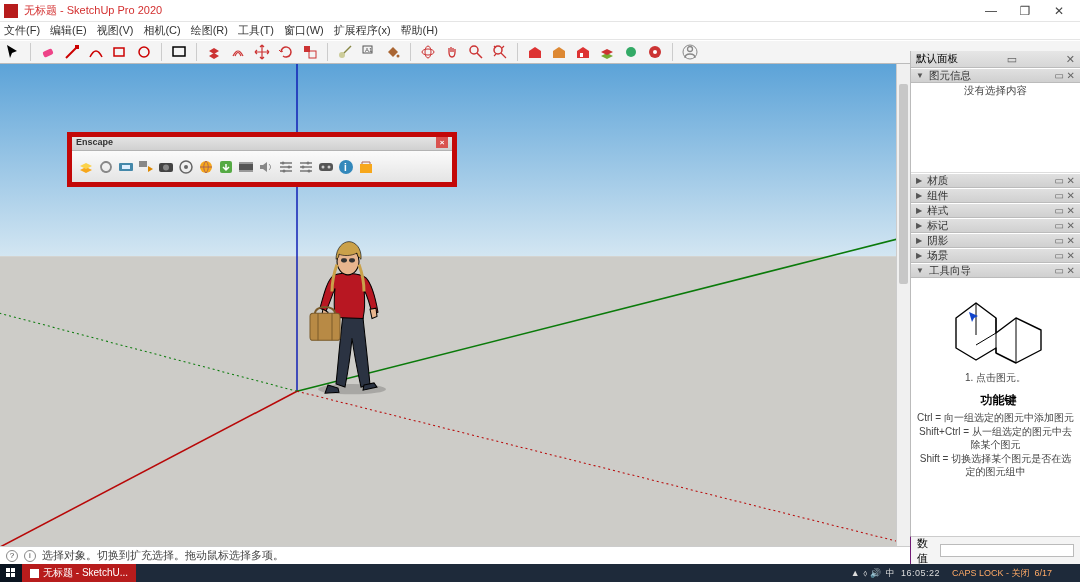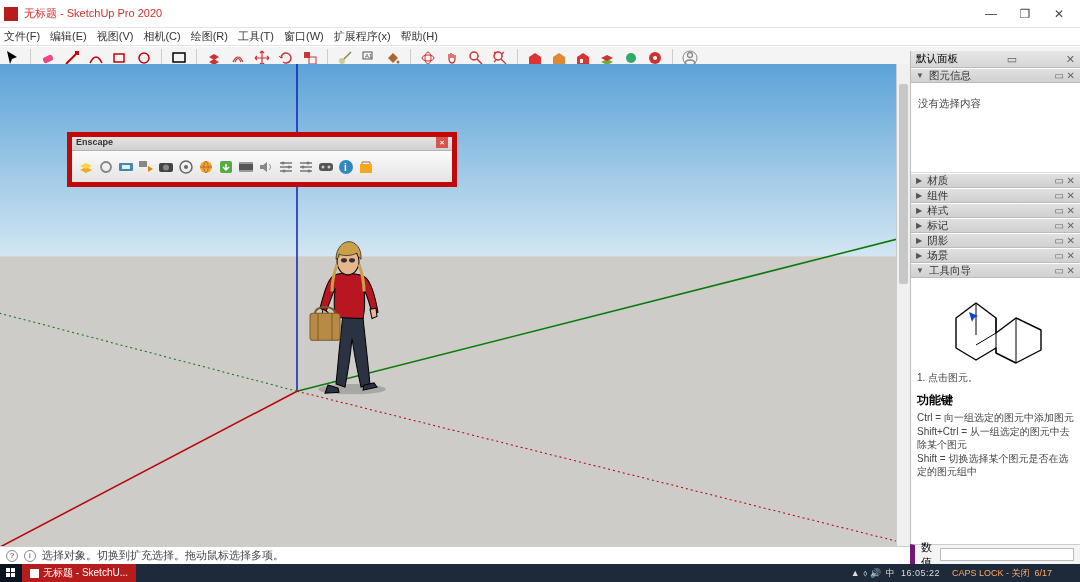--- a/index.html
+++ b/index.html
@@ -1,45 +1,45 @@
 <!DOCTYPE html>
 <html><head>
 <meta charset="utf-8">
 <style>
 * { margin:0; padding:0; box-sizing:border-box; font-family:"Microsoft YaHei",Tahoma,sans-serif; }
 body { width:1080px; height:582px; overflow:hidden; background:#fff; position:relative; font-size:11px; }
-.titlebar { height:28px; background:#fff; display:flex; align-items:center; padding:0 4px; border-bottom:1px solid #e5e5e5; }
+.titlebar { height:22px; background:#fff; display:flex; align-items:center; padding:0 4px; border-bottom:1px solid #e5e5e5; }
 .titlebar .logo { width:14px; height:14px; background:#b71c1c; margin-right:6px; }
 .titlebar .title { color:#d32f2f; font-size:11px; flex:0 0 auto; }
 .titlebar .spacer { flex:1; }
 .win-btn { width:34px; height:20px; text-align:center; line-height:20px; font-size:12px; color:#444; }
 .menubar { height:18px; background:#fff; display:flex; align-items:center; padding:0 4px; font-size:11px; color:#333; border-bottom:1px solid #e5e5e5; }
 .menubar span { margin-right:10px; }
 .toolbar { height:24px; background:#f4f4f4; border-top:1px solid #fff; border-bottom:1px solid #bbb; display:flex; align-items:center; padding:0 4px; gap:6px; }
 .tbtn { width:18px; height:18px; display:flex; align-items:center; justify-content:center; }
 .tbtn svg { width:16px; height:16px; }
 .sep { width:1px; height:18px; background:#ccc; margin:0 2px; }
 .content { position:absolute; top:64px; left:0; right:170px; bottom:36px; overflow:hidden; }
 .viewport { position:absolute; inset:0 14px 0 0; }
 .vscroll { position:absolute; top:0; right:0; width:14px; bottom:0; background:#f0f0f0; border-left:1px solid #ccc; }
 .vscroll .thumb { position:absolute; left:2px; right:2px; top:20px; height:200px; background:#c7c7c7; border-radius:2px; }
-.side { position:absolute; top:51px; right:0; width:170px; bottom:36px; background:#f8f8f8; border-left:1px solid #bbb; display:flex; flex-direction:column; }
+.side { position:absolute; top:51px; right:0; width:170px; bottom:36px; background:#f8f8f8; border-left:1px solid #bbb; display:flex; flex-direction:column;text-align:center; }
 .tray-hdr { height:17px; background:linear-gradient(#e6e6e6,#d6d6d6); border-bottom:1px solid #bbb; font-size:10.5px; display:flex; align-items:center; padding:0 5px; gap:4px; }
 .tray-hdr .x { margin-left:auto; font-size:11px; color:#666; }
 .panel-acc { height:15px; background:linear-gradient(#e0e0e0,#d0d0d0); border-top:1px solid #fff; border-bottom:1px solid #bbb; font-size:10.5px; color:#333; display:flex; align-items:center; padding:0 5px; }
 .panel-acc .arrow { margin-right:5px; font-size:8px; color:#555; }
 .panel-acc .pin { margin-left:auto; font-size:10px; color:#666; }
-.panel-body { background:#fff; font-size:10.5px; padding:14px 7px; color:#444; border-bottom:1px solid #ddd; }
+.panel-body { background:#fff; font-size:10.5px; padding:1px 7px; color:#444; border-bottom:1px solid #ddd; }
 .inst-fill { flex:1; background:#fff; overflow:hidden; padding-top:10px; }
 .inst-fill .icon-box { text-align:center; }
 .inst-fill h4 { font-size:12px; font-weight:bold; margin:8px 0 2px 6px; }
 .inst-fill p { font-size:10px; margin:1px 6px; line-height:1.3; color:#444; }
 .statusbar { position:absolute; left:0; right:170px; bottom:18px; height:18px; background:#fff; border-top:1px solid #ccc; display:flex; align-items:center; font-size:11px; color:#444; padding:0 6px; gap:6px; }
 .statusbar .ico { width:12px; height:12px; border:1px solid #888; border-radius:50%; font-size:8px; text-align:center; line-height:10px; }
-.measure { position:absolute; right:0; bottom:18px; width:170px; height:20px; background:#f4f4f4; border-top:1px solid #ccc; border-left:5px solid #701a75; display:flex; align-items:center; font-size:11px; padding:0 6px;}
+.measure { position:absolute; right:0; bottom:18px; width:170px; height:28px; background:#f4f4f4; border-top:1px solid #ccc; border-left:1px solid #701a75; display:flex; align-items:center; font-size:11px; padding:0 6px;}
 .measure input { flex:1; margin-left:4px; border:1px solid #bbb; height:13px; font-size:10px; }
 .taskbar { position:absolute; bottom:0; left:0; right:0; height:18px; background:#1e2a3a; display:flex; align-items:center; color:#fff; font-size:10px; }
 .taskbar .start { width:22px; height:18px; background:#0a1420; display:flex; align-items:center; justify-content:center; }
 .taskbar .task { height:18px; padding:0 8px; background:#b71c1c; display:flex; align-items:center; gap:4px; }
 .taskbar .spacer { flex:1; }
 .taskbar .tray { padding:0 6px; color:#ddd; font-size:9px; letter-spacing:.5px; }
 .taskbar .caps { padding:0 6px; color:#fa6; font-size:9px; margin-right:22px;}
 .enscape-wrap { position:absolute; left:67px; top:68px; width:390px; height:55px; border:5px solid #c30808; }
 .enscape-wrap .tbar { height:14px; background:linear-gradient(#e4e4e4,#d0d0d0); border-bottom:1px solid #b3b3b3; font-size:9px; font-weight:bold; color:#333; display:flex; padding:0 4px; }
 .enscape-wrap .tbar .close { margin-left:auto; width:12px; height:11px; background:#d9534f; color:#fff; font-size:8px; text-align:center; line-height:11px;}

